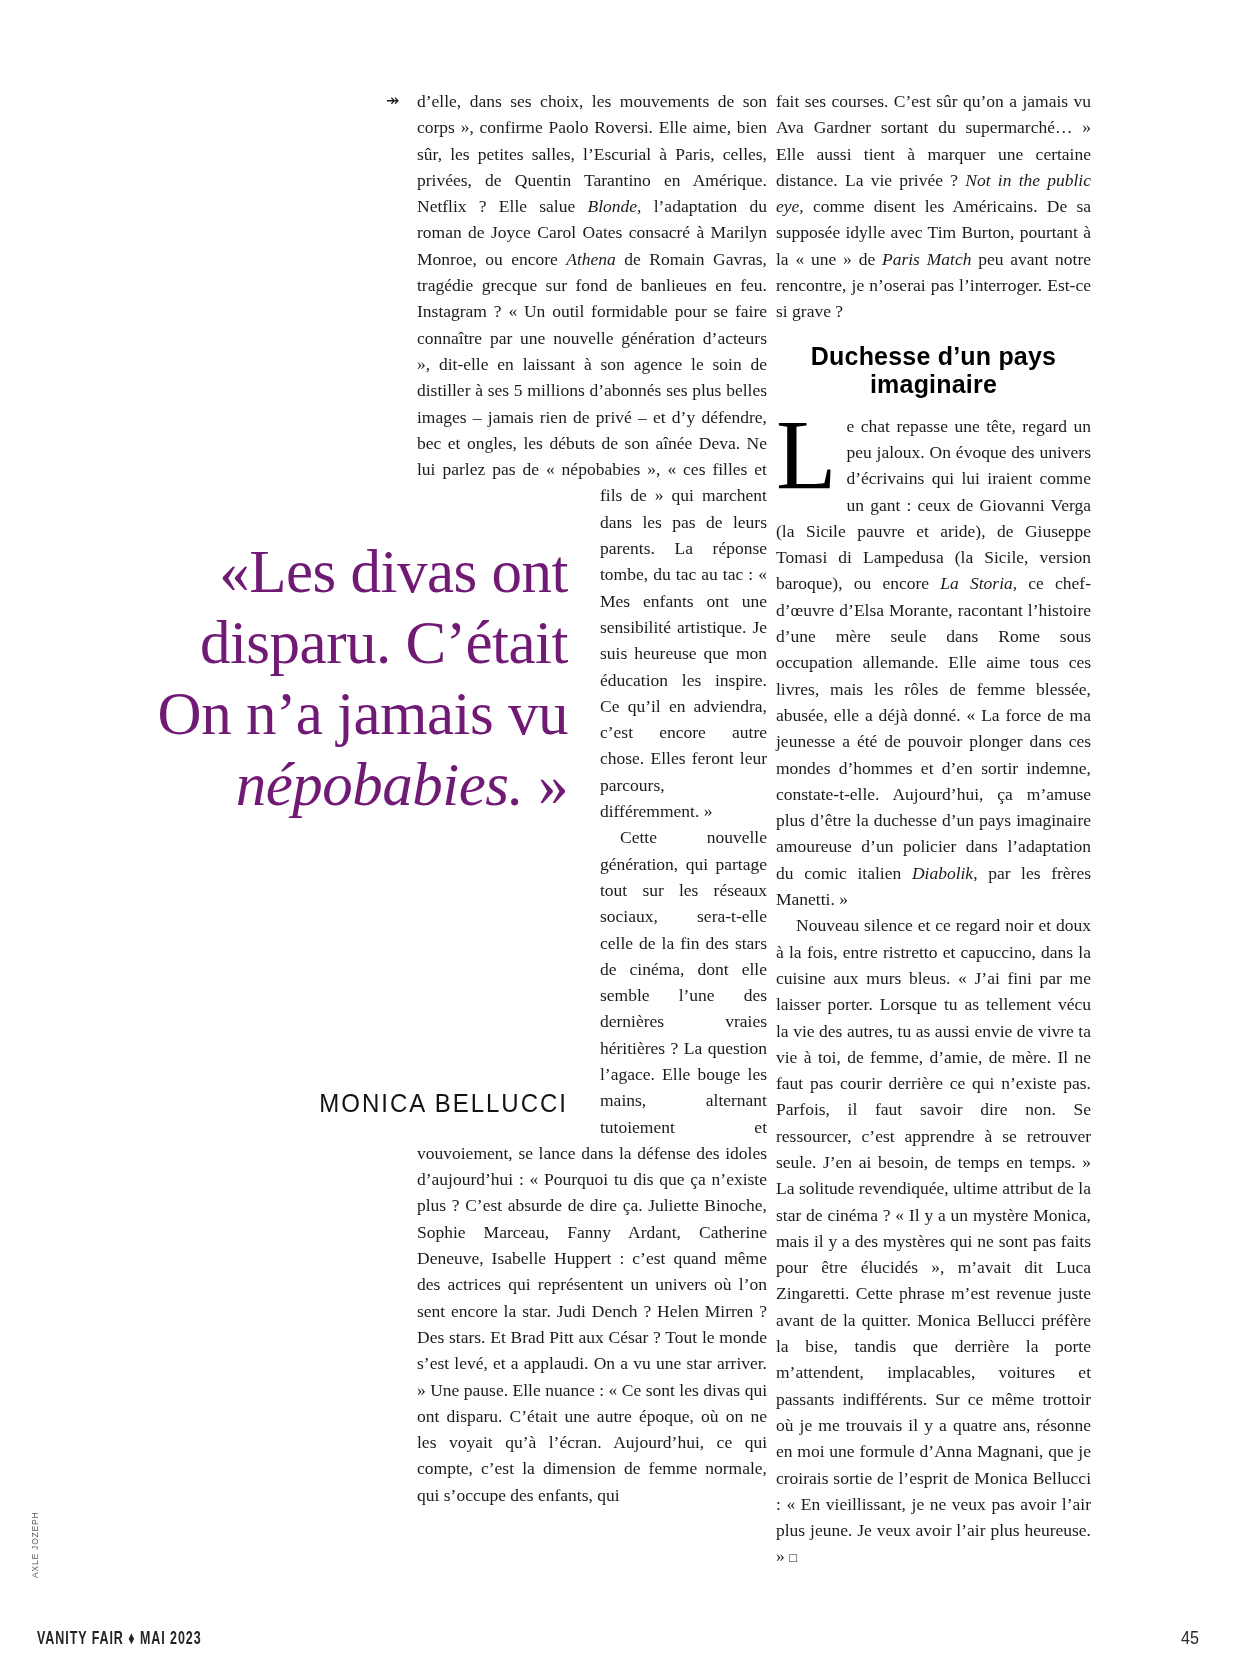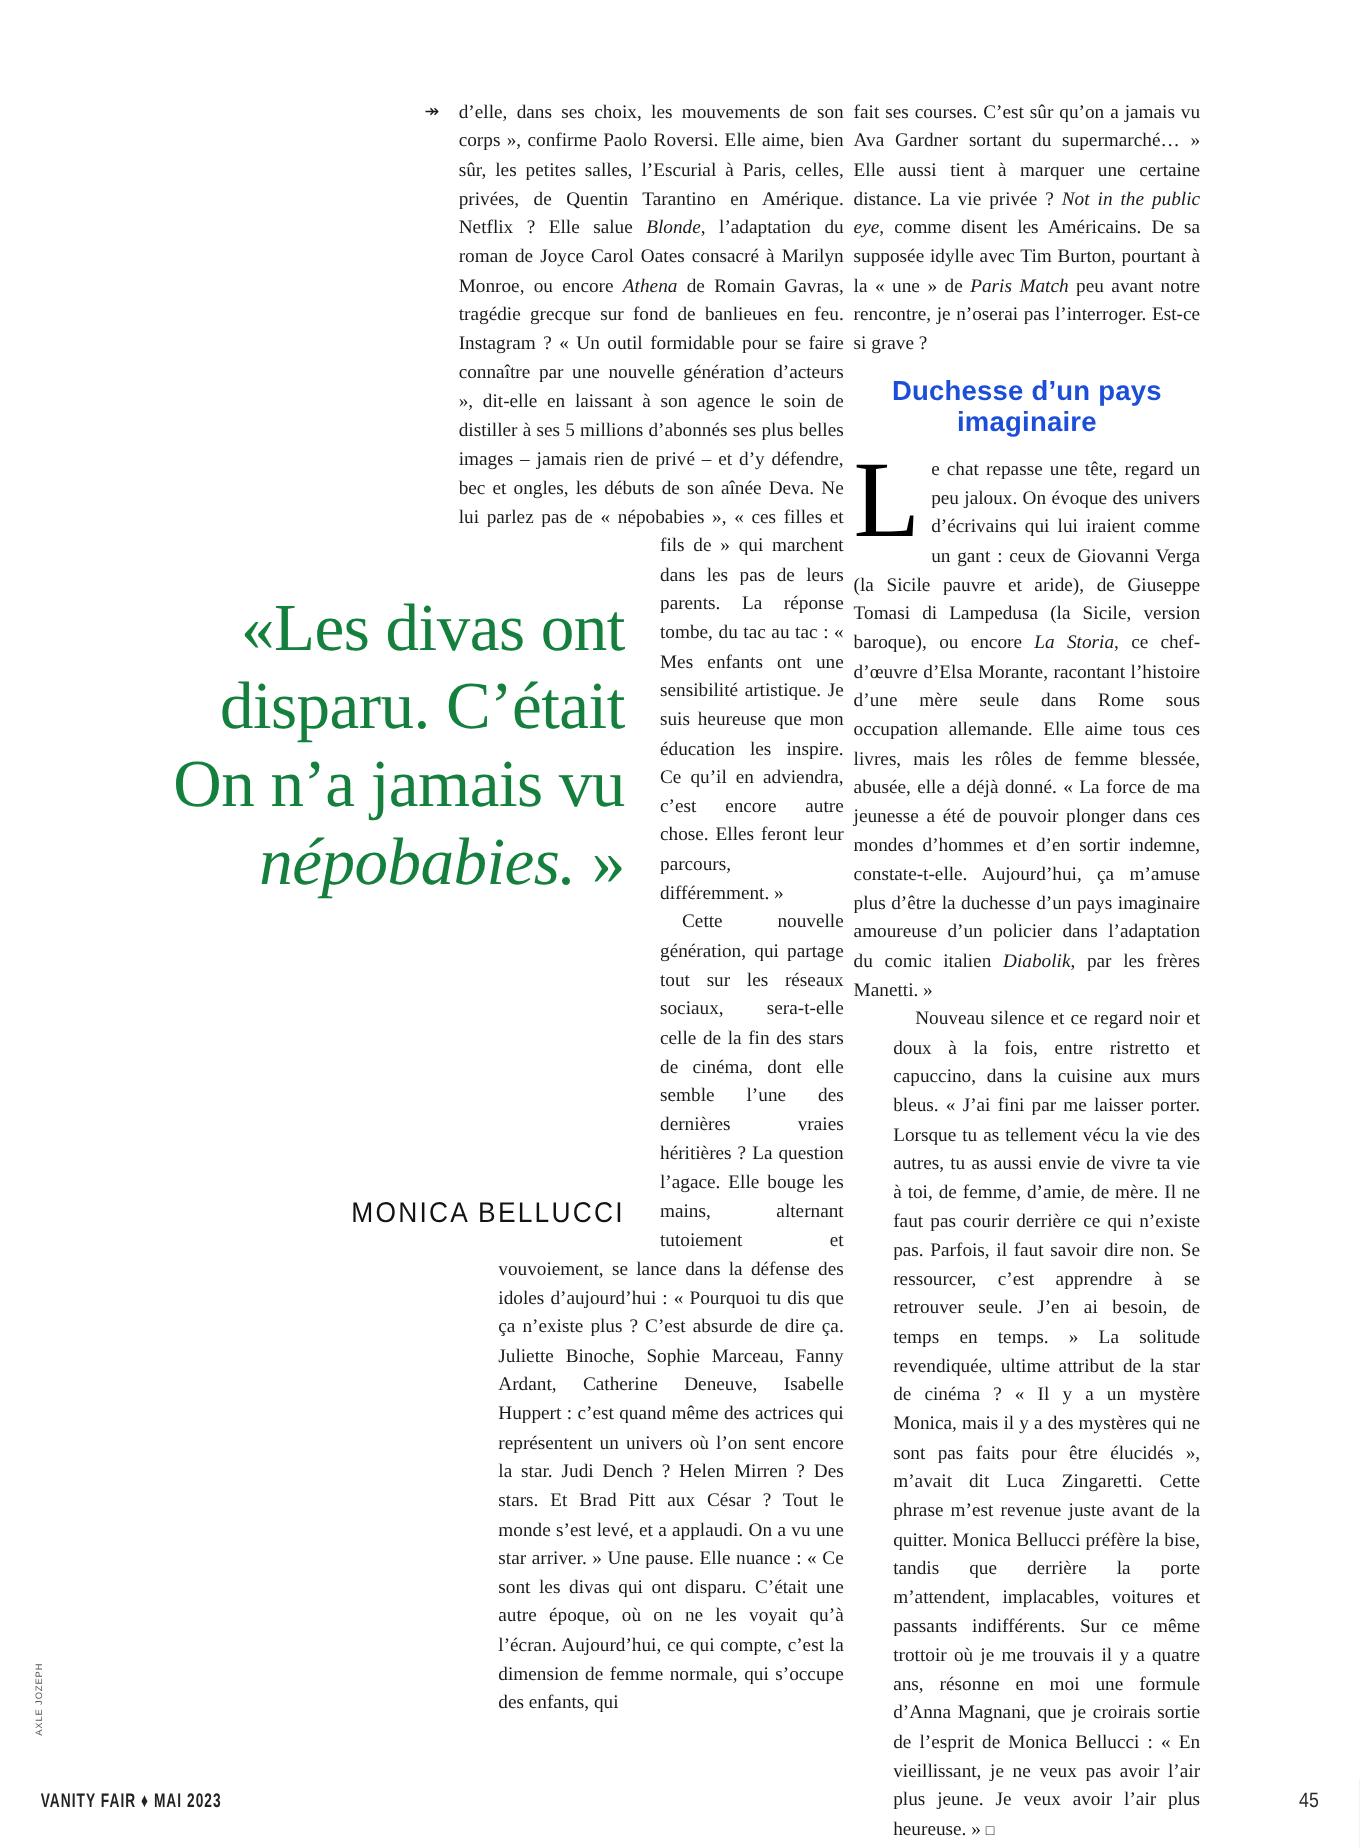--- a/index.html
+++ b/index.html
@@ -5,47 +5,47 @@
   html,body{margin:0;padding:0;background:#e8e8e8;}
   .page{
     position:relative;width:1236px;height:1680px;background:#ffffff;
     margin:0 auto;overflow:hidden;color:#1b1b1b;
     font-family:"Liberation Serif",serif;
   }
   
   .body-text{font-size:17.5px;line-height:26.3px;text-align:justify;
     -webkit-hyphens:auto;hyphens:auto;}
   .body-text p{margin:0;}
-  .body-text p.indent{text-indent:20px;margin-left:36px;}
+  .body-text p.indent{text-indent:20px;}
   .col-middle{position:absolute;left:417px;top:88px;width:350px;}
   .col-right{position:absolute;left:776px;top:88px;width:315px;}
   .rel{position:relative;}
   .it{font-style:italic;}
   .hang-arrow{
     position:absolute;left:-31px;top:0;
     font-family:"DejaVu Sans",sans-serif;font-size:16px;color:#1b1b1b;
   }
   .pq-spacer{float:left;width:183px;height:655px;}
   
   .pull-quote{
     position:absolute;left:58px;top:536px;width:510px;
     text-align:right;font-family:"Liberation Serif",serif;
-    font-size:61px;line-height:71px;letter-spacing:-0.5px;color:#15803d;
+    font-size:61px;line-height:71px;letter-spacing:-0.5px;color:#701a75;
   }
   .pull-quote .line{white-space:nowrap;}
   .pq-attrib{
     position:absolute;left:58px;top:1088px;width:510px;text-align:right;
     font-family:"Liberation Sans",sans-serif;font-size:24px;
     letter-spacing:2px;color:#131313;transform:scaleY(1.08);transform-origin:100% 0;
   }
   
   .section-heading{
     font-family:"Liberation Sans",sans-serif;font-weight:700;
     font-size:25px;line-height:28px;text-align:center;
-    margin:17px 0 15px 0;color:#1d4ed8;letter-spacing:0.2px;
+    margin:17px 0 15px 0;color:#000000;letter-spacing:0.2px;
   }
   .dropcap{
     float:left;font-size:99px;line-height:77px;
     padding:3px 10px 0 0;color:#000;
   }
   .endmark{font-size:13px;}
   
   .footer{
     position:absolute;left:37px;top:1629px;white-space:nowrap;
     font-family:"Liberation Sans",sans-serif;font-weight:700;font-size:16px;

